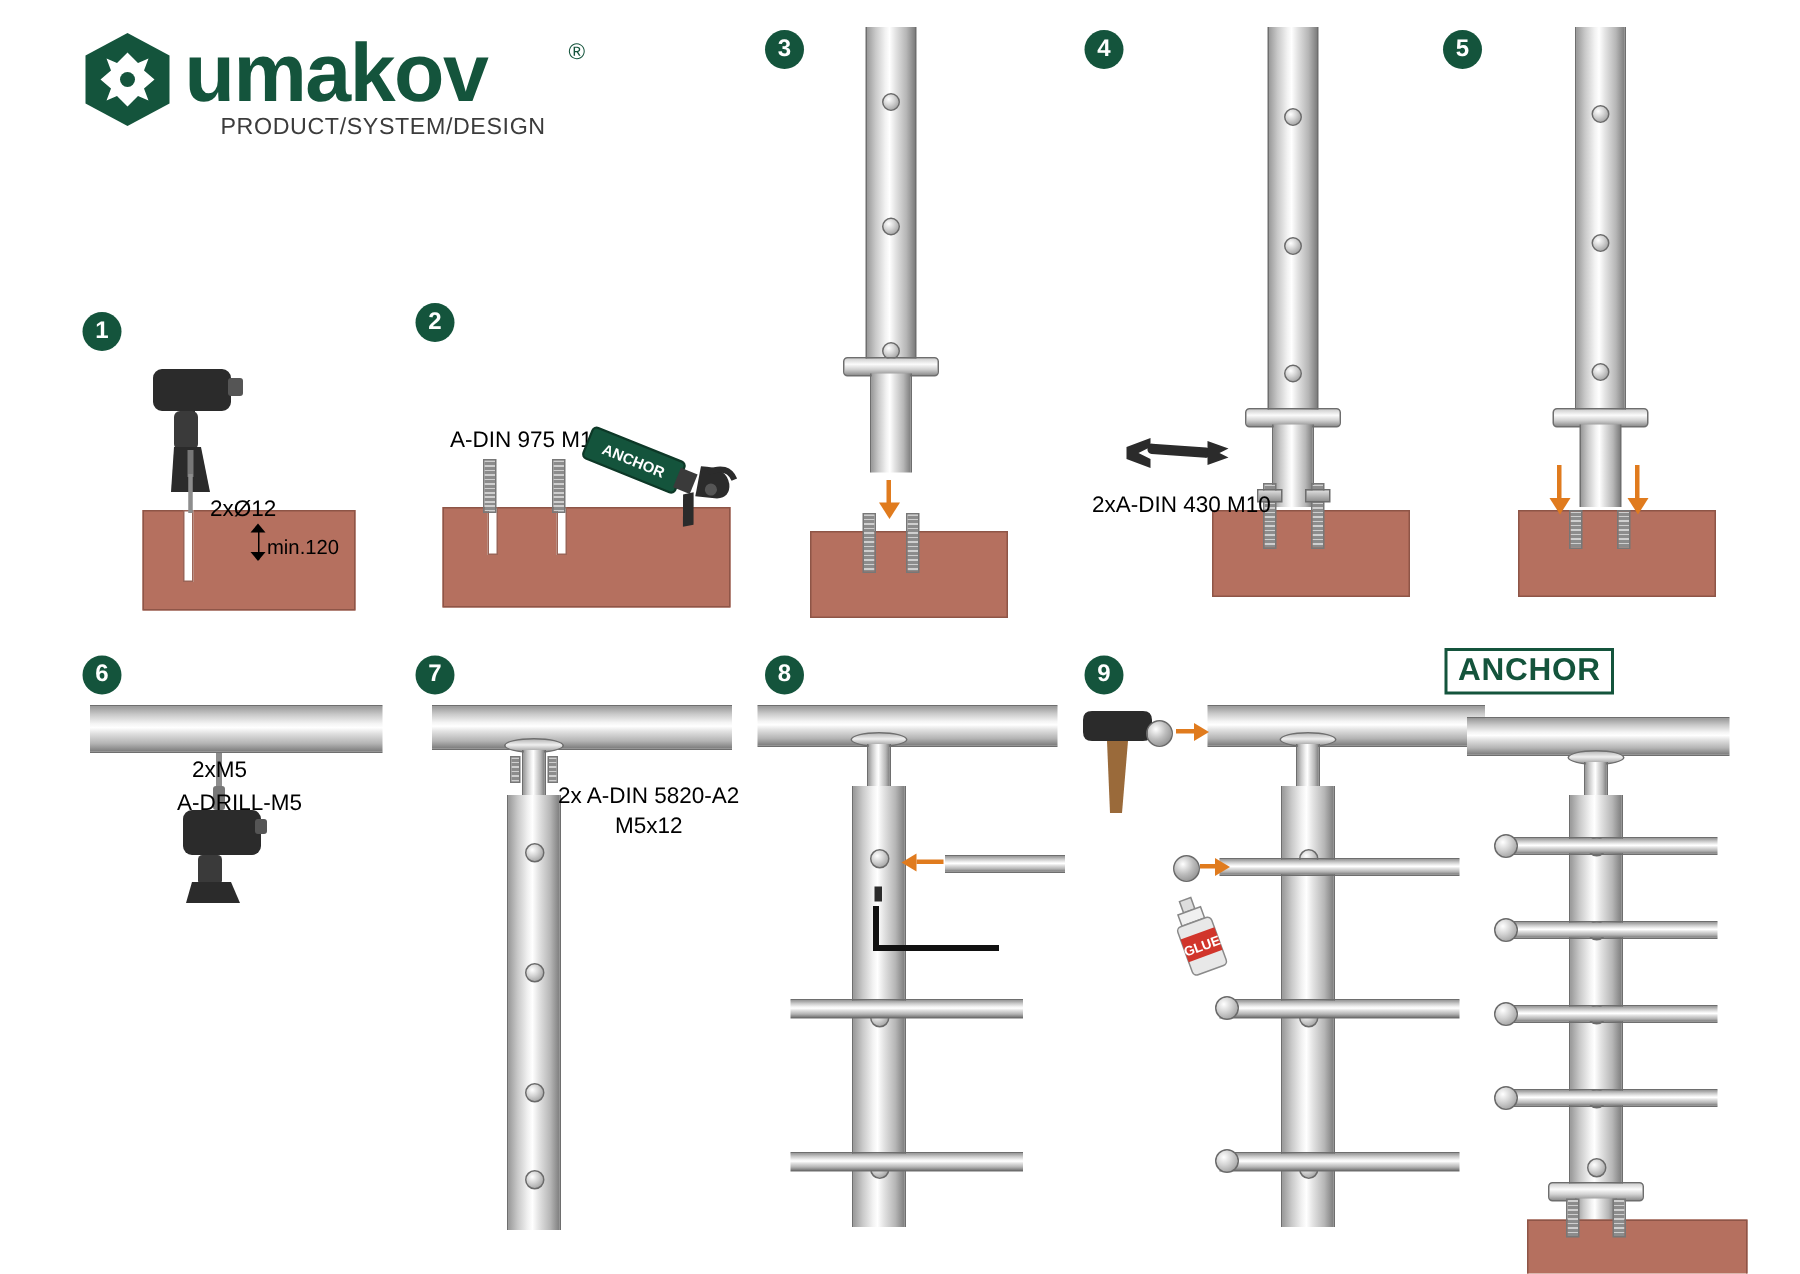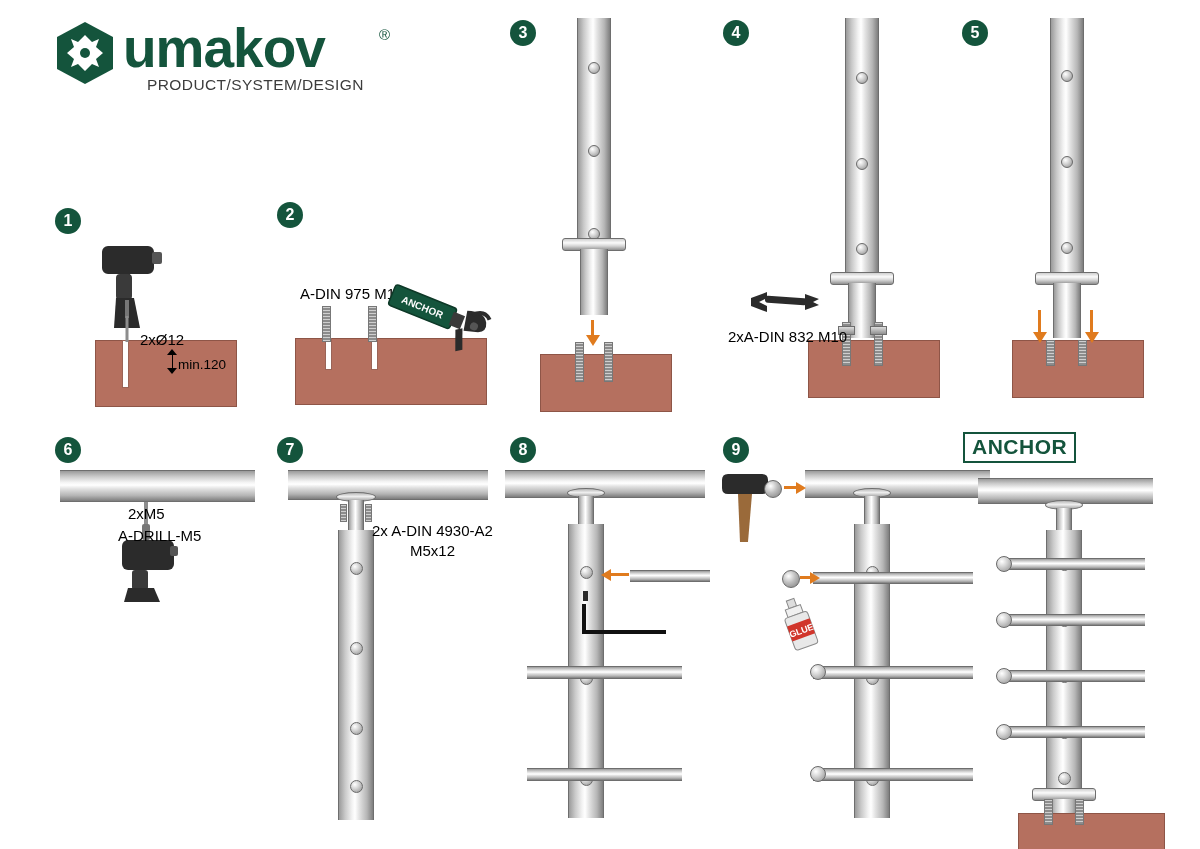--- a/index.html
+++ b/index.html
@@ -159,21 +159,21 @@
     <div class="abs stud" style="left:74px;top:312px;width:7px;height:42px;"></div>
     <div class="abs" style="left:38px;top:316px;width:15px;height:7px;background:linear-gradient(to bottom,#dcdcdc,#909090);border:1px solid #6d6d6d;"></div>
     <div class="abs" style="left:70px;top:316px;width:15px;height:7px;background:linear-gradient(to bottom,#dcdcdc,#909090);border:1px solid #6d6d6d;"></div>
   </div>
 
   <svg class="abs" style="left:745px;top:288px;" width="78" height="40" viewBox="0 0 78 40">
     <path d="M6 10 l16 -6 l0 6 l-8 4 l8 4 l0 6 l-16 -6 z" fill="#2b2b2b"></path>
     <rect x="20" y="9" width="42" height="7" rx="3" fill="#2b2b2b" transform="rotate(4 41 12)"></rect>
     <path d="M60 6 l14 5 l-6 3 l6 3 l-14 5 z" fill="#2b2b2b"></path>
   </svg>
-  <div class="abs label" style="left:728px;top:328px;">2xA-DIN 832 M10</div>
+  <div class="abs label" style="left:728px;top:328px;">2xA-DIN 430 M10</div>
 
   <div class="abs stepnum" style="left:962px;top:20px;">5</div>
   <div class="abs" style="left:1010px;top:10px;width:130px;height:400px;">
     <div class="abs post" style="left:40px;top:8px;width:32px;height:258px;"></div>
     <div class="abs boss" style="left:51px;top:60px;width:10px;height:10px;"></div>
     <div class="abs boss" style="left:51px;top:146px;width:10px;height:10px;"></div>
     <div class="abs boss" style="left:51px;top:232px;width:10px;height:10px;"></div>
     <div class="abs flange" style="left:25px;top:262px;width:62px;height:11px;"></div>
     <div class="abs post" style="left:43px;top:273px;width:26px;height:55px;"></div>
     <div class="abs concrete" style="left:2px;top:330px;width:130px;height:56px;"></div>
@@ -205,21 +205,21 @@
     <div class="abs tube-cap" style="left:48px;top:2px;width:38px;height:8px;border-radius:50%;"></div>
     <div class="abs post" style="left:60px;top:10px;width:14px;height:30px;"></div>
     <div class="abs stud" style="left:52px;top:14px;width:5px;height:16px;"></div>
     <div class="abs stud" style="left:77px;top:14px;width:5px;height:16px;"></div>
     <div class="abs post" style="left:50px;top:40px;width:34px;height:290px;"></div>
     <div class="abs boss" style="left:62px;top:72px;width:11px;height:11px;"></div>
     <div class="abs boss" style="left:62px;top:152px;width:11px;height:11px;"></div>
     <div class="abs boss" style="left:62px;top:232px;width:11px;height:11px;"></div>
     <div class="abs boss" style="left:62px;top:290px;width:11px;height:11px;"></div>
   </div>
-  <div class="abs label" style="left:372px;top:522px;">2x A-DIN 4930-A2</div>
+  <div class="abs label" style="left:372px;top:522px;">2x A-DIN 5820-A2</div>
   <div class="abs label" style="left:410px;top:542px;">M5x12</div>
 
   <div class="abs stepnum" style="left:510px;top:437px;">8</div>
   <div class="abs tube" style="left:505px;top:470px;width:200px;height:26px;"></div>
   <div class="abs" style="left:505px;top:488px;width:200px;height:330px;">
     <div class="abs tube-cap" style="left:62px;top:0;width:36px;height:8px;border-radius:50%;"></div>
     <div class="abs post" style="left:73px;top:8px;width:14px;height:28px;"></div>
     <div class="abs post" style="left:63px;top:36px;width:34px;height:294px;"></div>
     <div class="abs boss" style="left:75px;top:78px;width:11px;height:11px;"></div>
     <div class="abs" style="left:78px;top:103px;width:5px;height:10px;background:#2b2b2b;"></div>

